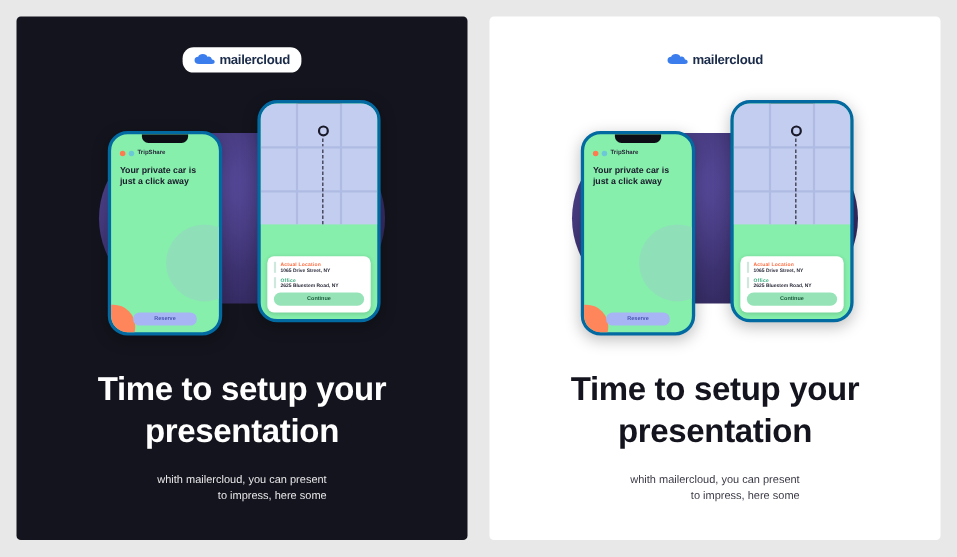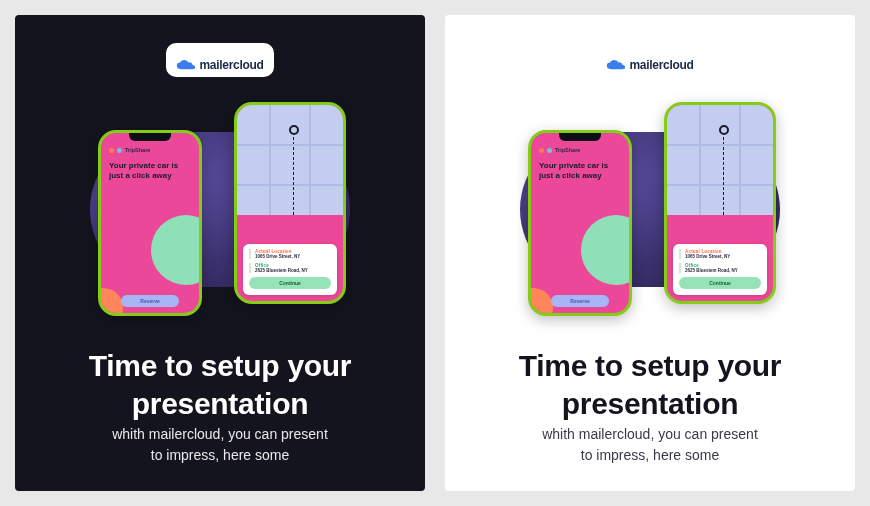--- a/index.html
+++ b/index.html
@@ -22,21 +22,21 @@
     align-items: center;
     position: relative;
     overflow: hidden;
   }
   .panel-dark { background: #14141e; color: #fff; }
   .panel-light { background: #fff; color: #14141e; }
 
   .logo-badge {
     background: #fff;
     border-radius: 10px;
-    padding: 15px 10px 5px;
+    padding: 4px 10px 5px;
     display: inline-flex;
     align-items: center;
     gap: 3px;
     margin-top: 8px;
   }
   .logo-cloud {
     width: 20px; height: 12px;
     position: relative;
     display: inline-block;
   }
@@ -55,22 +55,22 @@
   .blob {
     position: absolute;
     width: 260px; height: 155px;
     left: 10px; top: 30px;
     border-radius: 80px;
     background: radial-gradient(ellipse at 30% 30%, #5d4fa5 0%, #3d3270 55%, #2a2352 100%);
   }
 
   .phone {
     position: absolute;
-    background: #ec4899;
-    border: 3px solid #84cc16;
+    background: #86efac;
+    border: 3px solid #0369a1;
     border-radius: 18px;
     box-shadow: 0 4px 14px rgba(0,0,0,.25);
     overflow: hidden;
   }
   .notch {
     position: absolute;
     top: 0; left: 50%;
     transform: translateX(-50%);
     width: 42px; height: 8px;
     background: #0d0d16;
@@ -146,21 +146,21 @@
     margin-top:3px; height:12px; border-radius:6px;
     background:#96e3b8; display:flex;align-items:center;justify-content:center;
   }
   .btn-continue span{font-size:5px;font-weight:700;color:#1d5a3c;}
 
   .headline {
     font-size: 30px; font-weight: 800; text-align:center;
     line-height:1.25; margin-top: 30px; letter-spacing:-0.3px;
   }
   .subline {
-    font-size: 14px; text-align:center; margin-top:2px;
+    font-size: 10px; text-align:right; margin-top:18px;
     line-height:1.5; font-weight:400;
   }
   .panel-dark .subline { color:#e8e8ea; }
   .panel-light .subline { color:#3a3a46; }
 </style>
 </head>
 <body>
 
 <div class="panel panel-dark">
   <div class="logo-badge">

